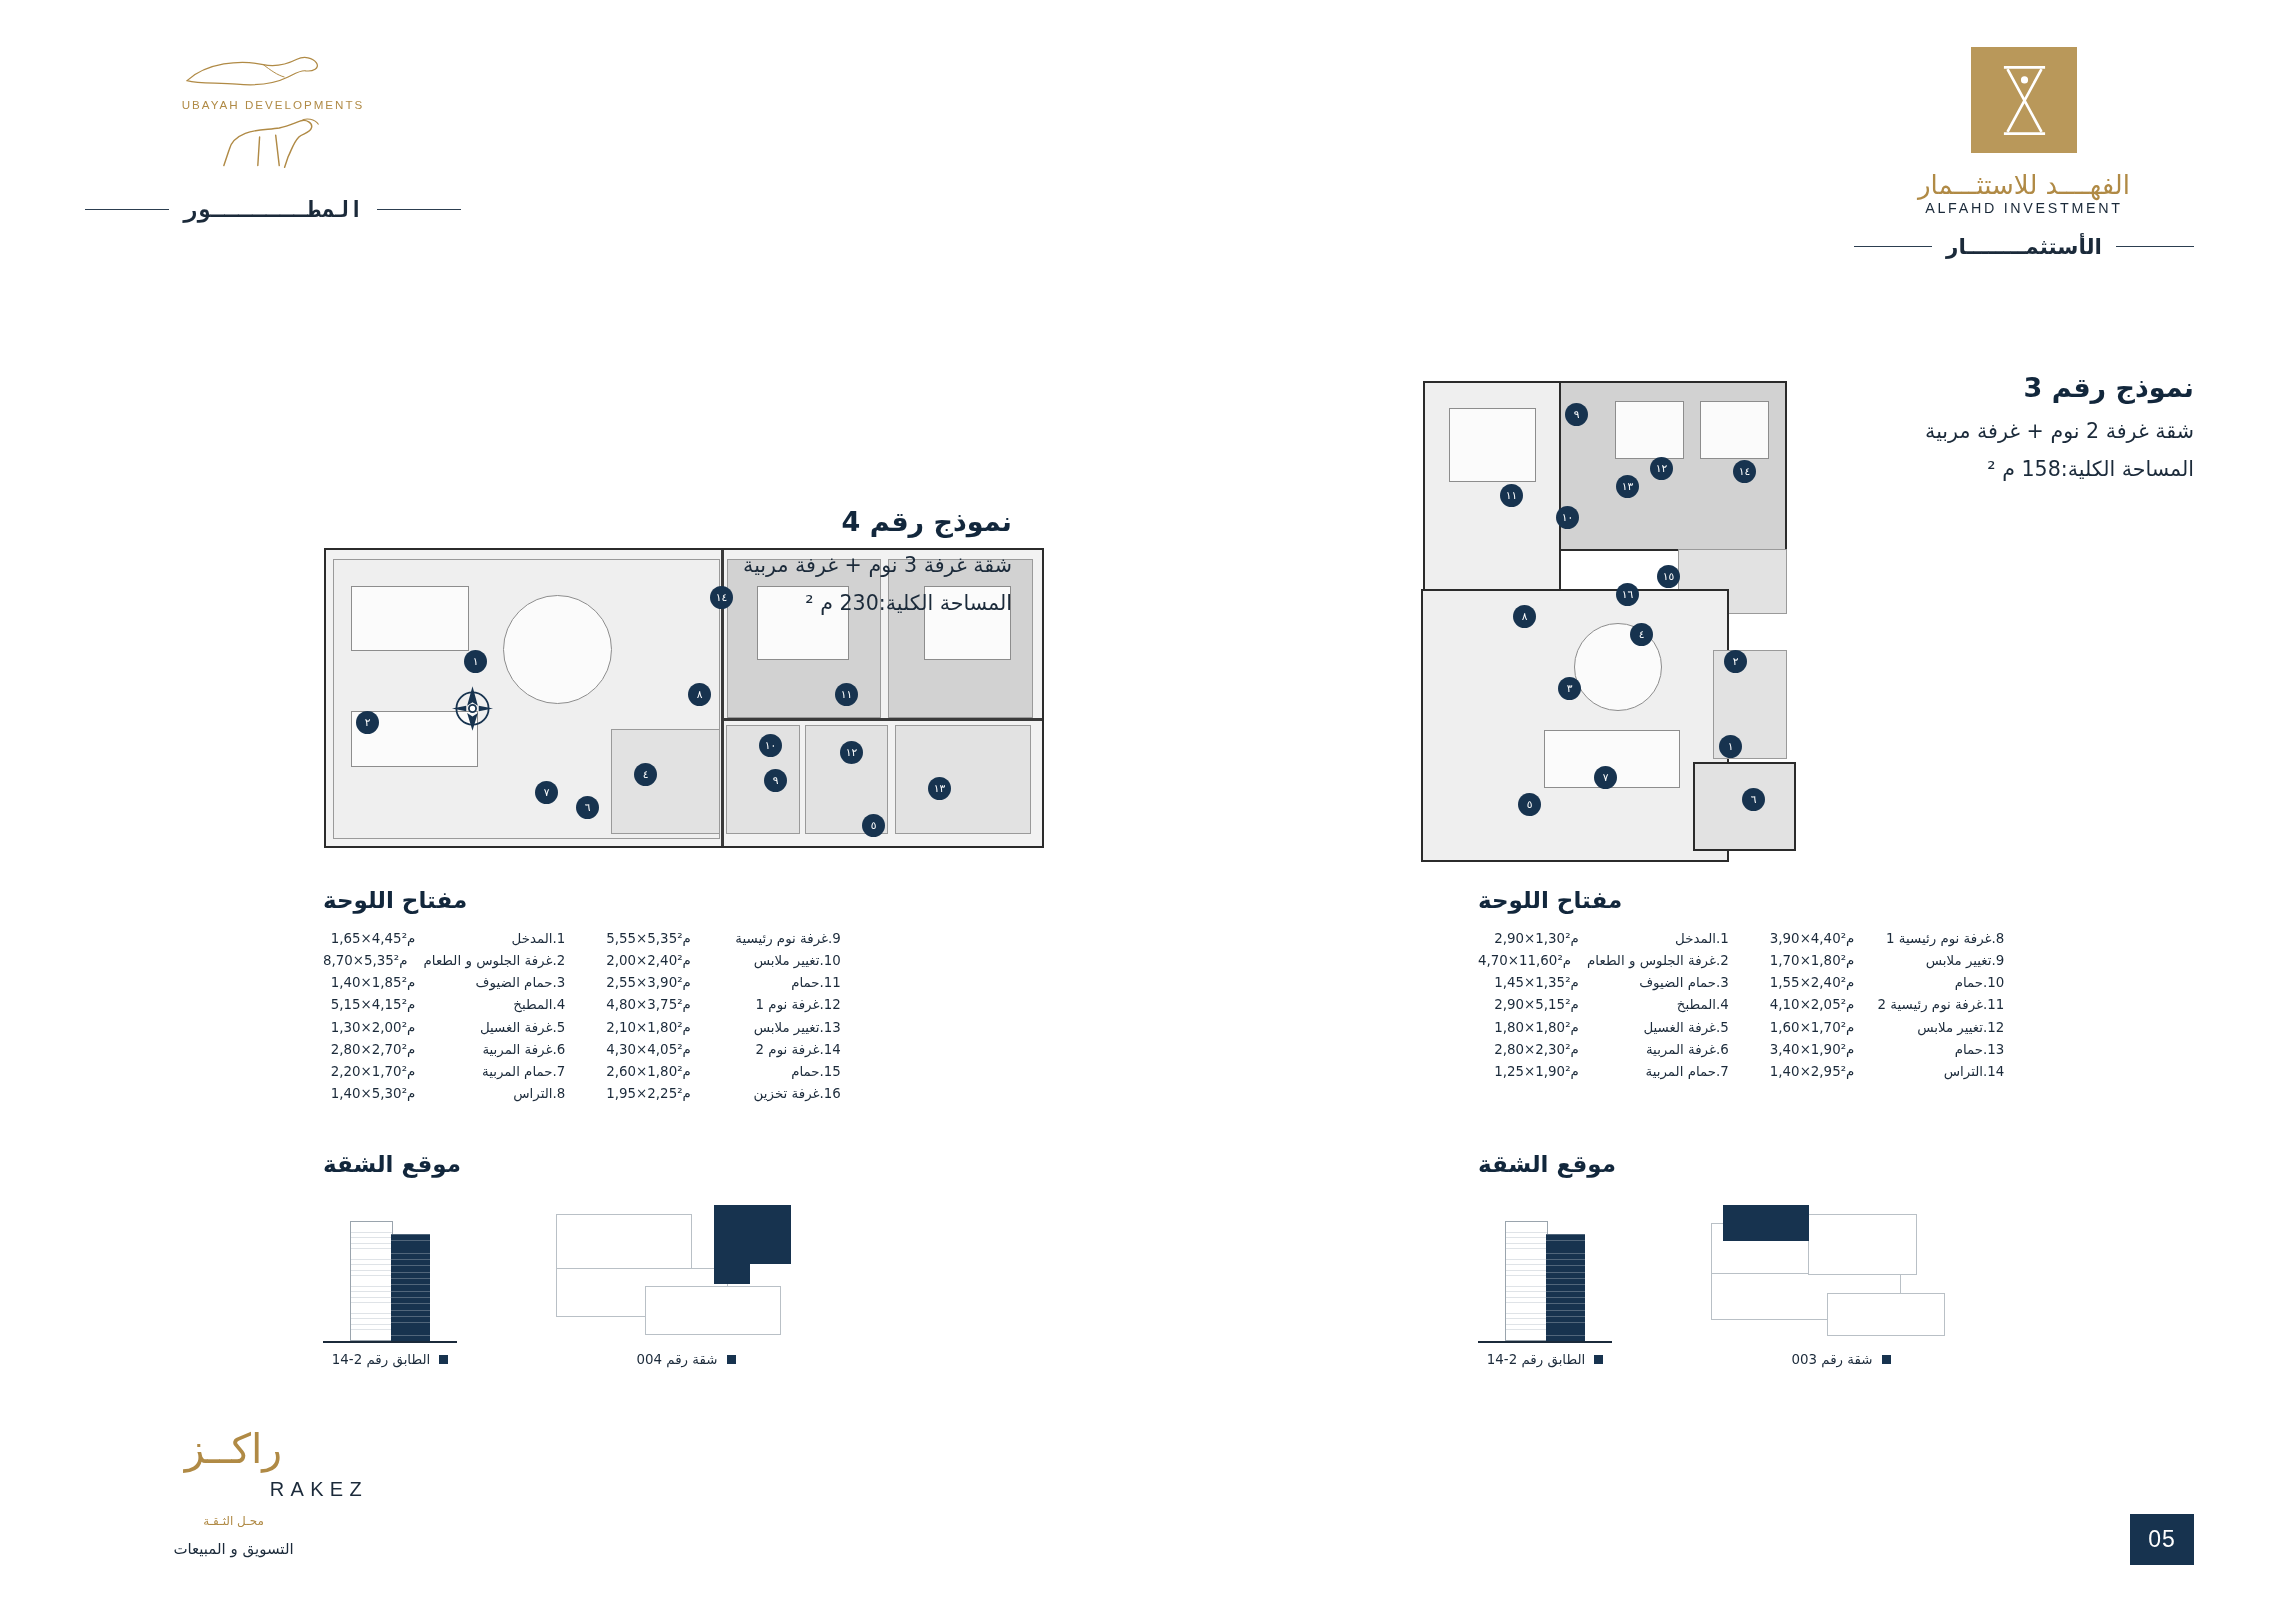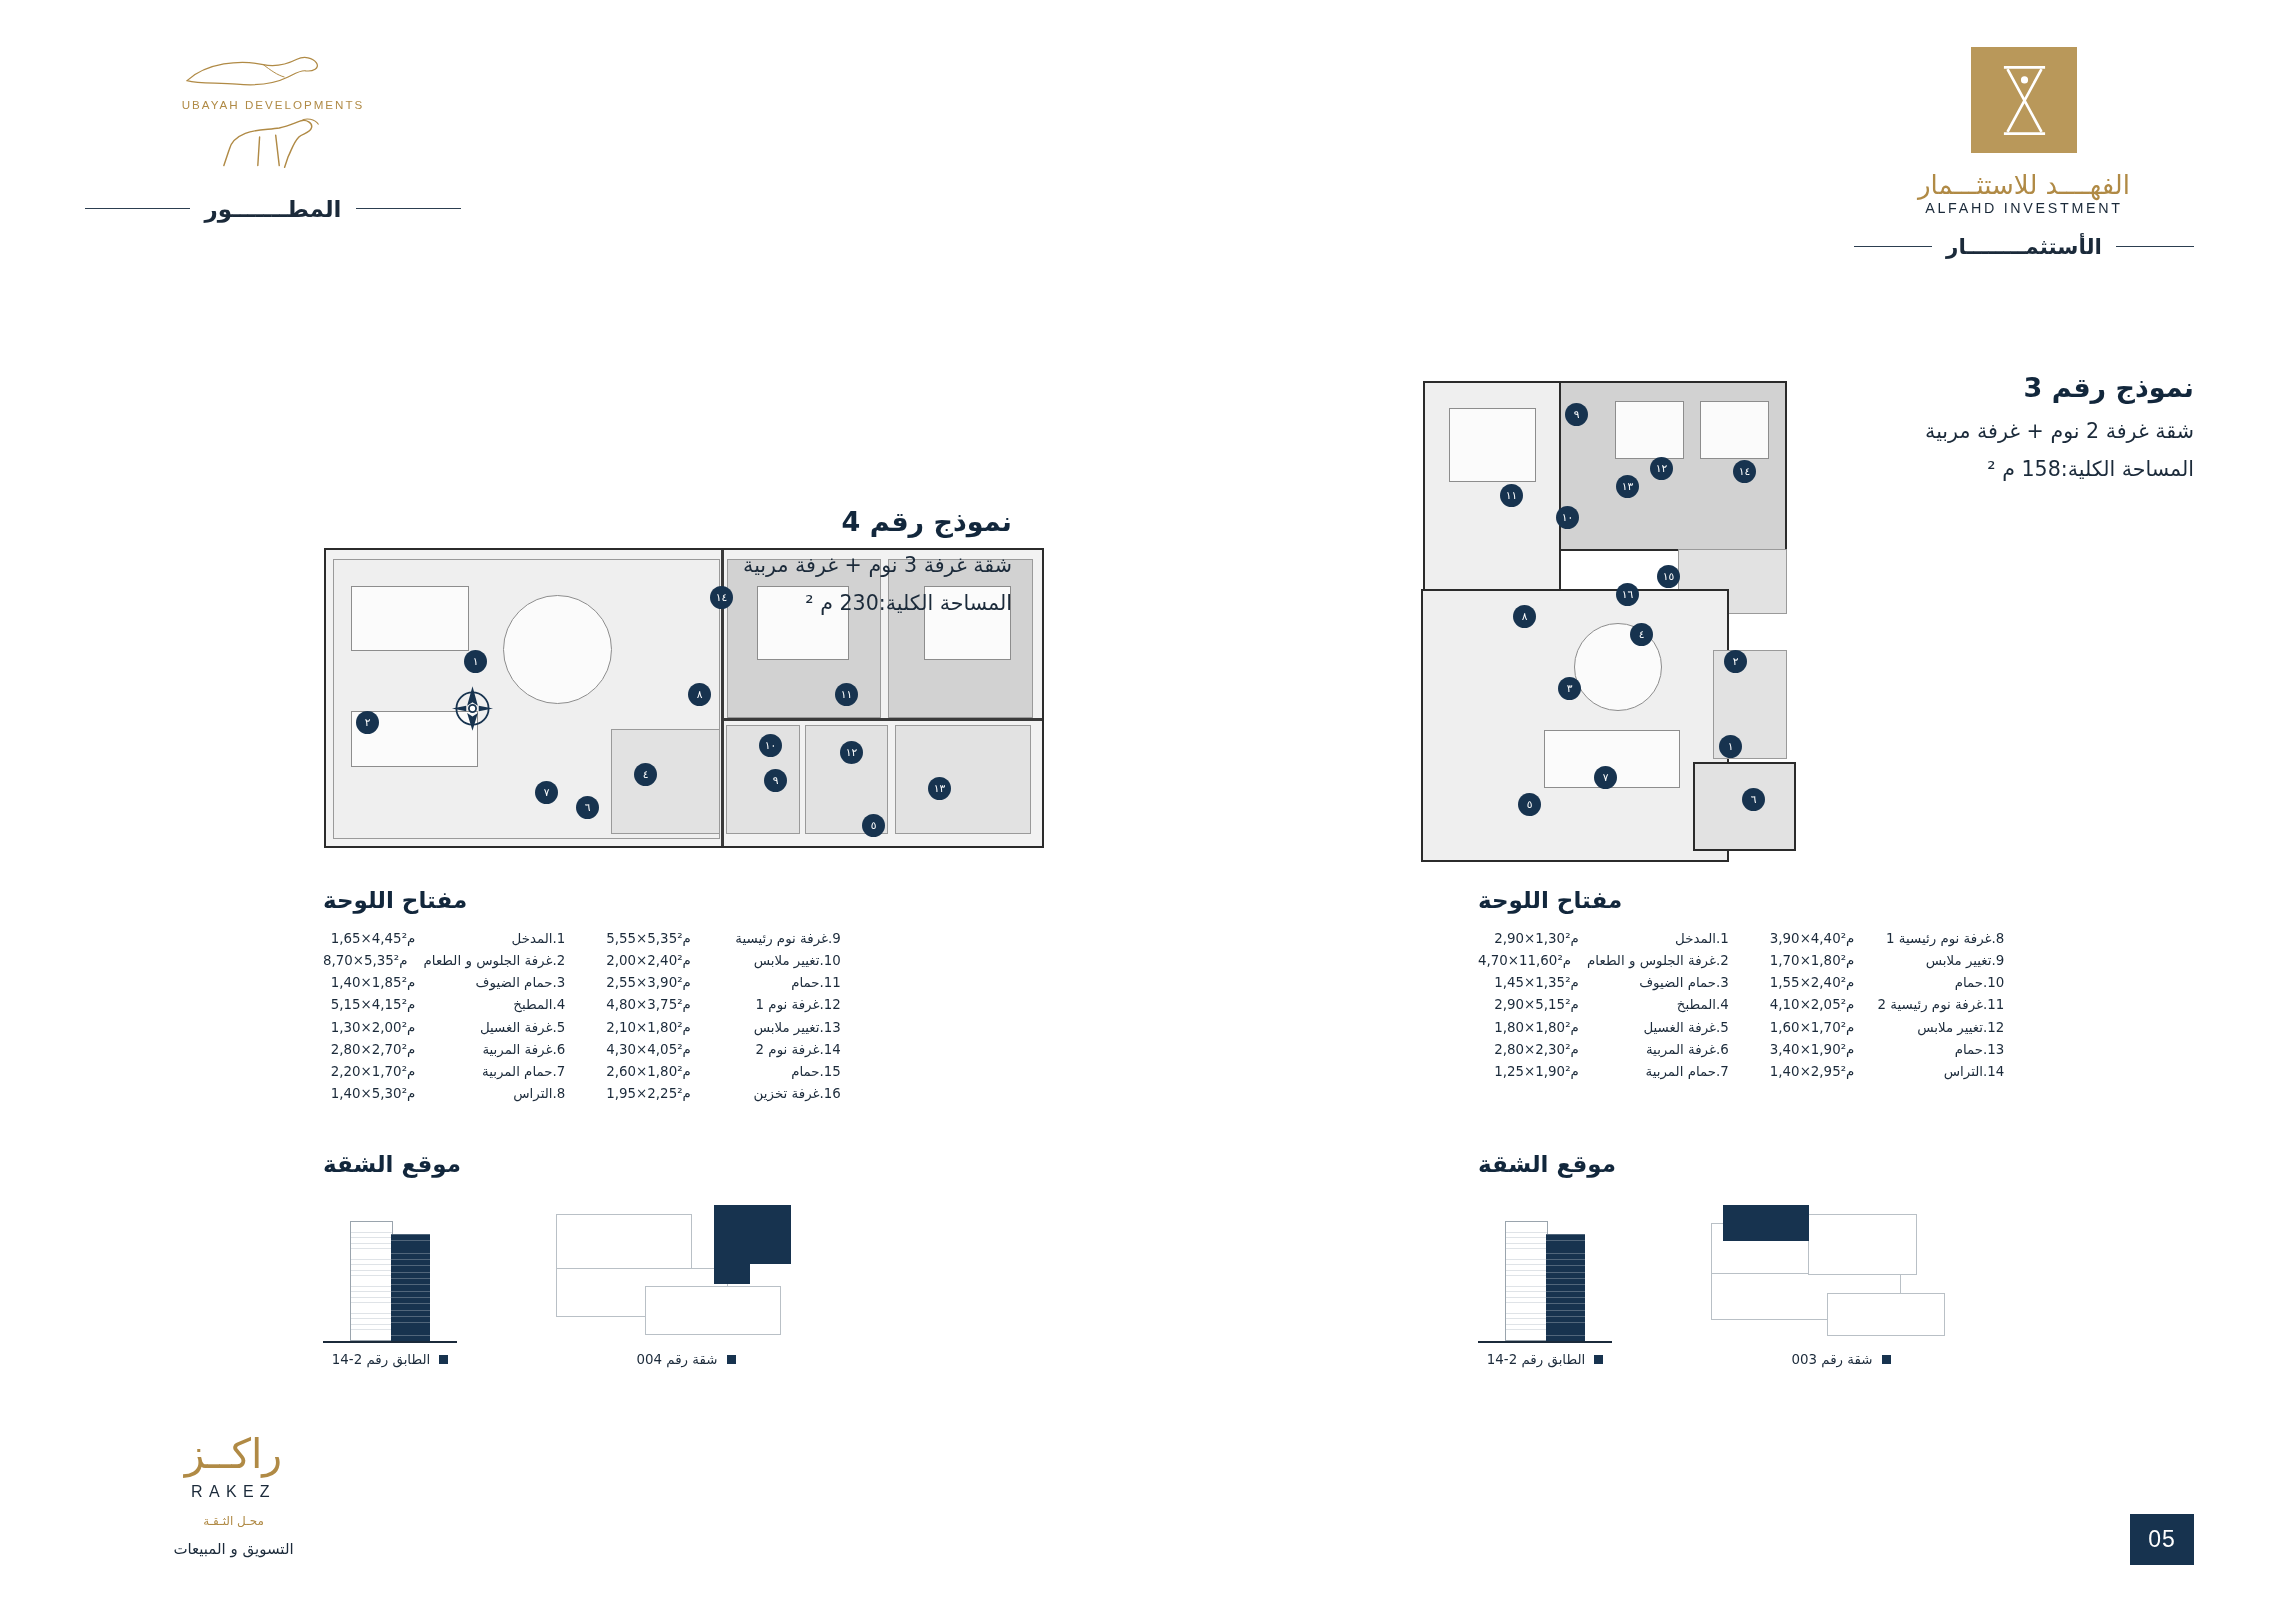--- a/index.html
+++ b/index.html
@@ -52,20 +52,21 @@
     height: 0.9px;
     background: #2c3e50;
     flex: 1;
     max-width: 107px;
   }
   .developer-word {
     font-size: 23px;
     font-weight: bold;
     letter-spacing: 5.4px;
     color: #1b2a3a;
+    font-family: Liberation Mono, monospace;
   }
 
   .brand-right {
     position: absolute;
     top: 47px;
     right: 99px;
     width: 340px;
     text-align: center;
   }
   .alfahd-mark {
@@ -294,25 +295,26 @@
     width: 269px;
     text-align: center;
   }
   .rakez-ar {
     font-size: 41px;
     color: #b08a45;
     letter-spacing: 1.8px;
     line-height: 1;
   }
   .rakez-en {
-    font-size: 16px;
+    font-size: 20px;
     letter-spacing: 6.3px;
     color: #1b2a3a;
     font-family: "Liberation Sans", sans-serif;
     margin-top: 7.2px;
+    text-align: right;
   }
   .rakez-tag {
     font-size: 12px;
     color: #b08a45;
     margin-top: 13px;
   }
   .rakez-sub {
     font-size: 15px;
     color: #1b2a3a;
     margin-top: 12.5px;

